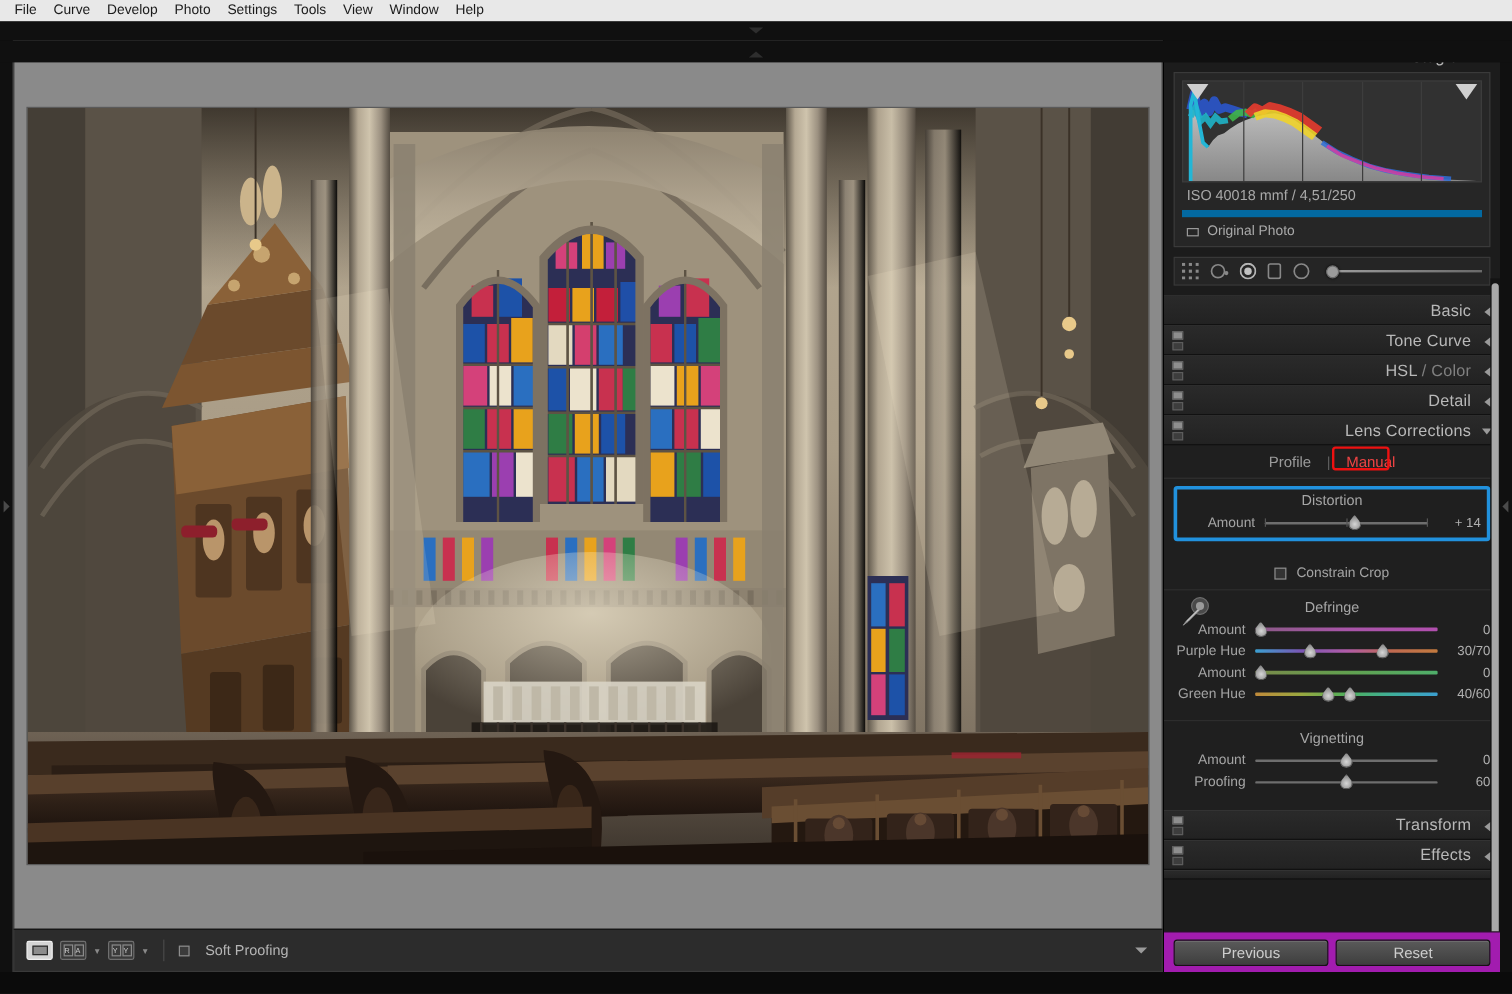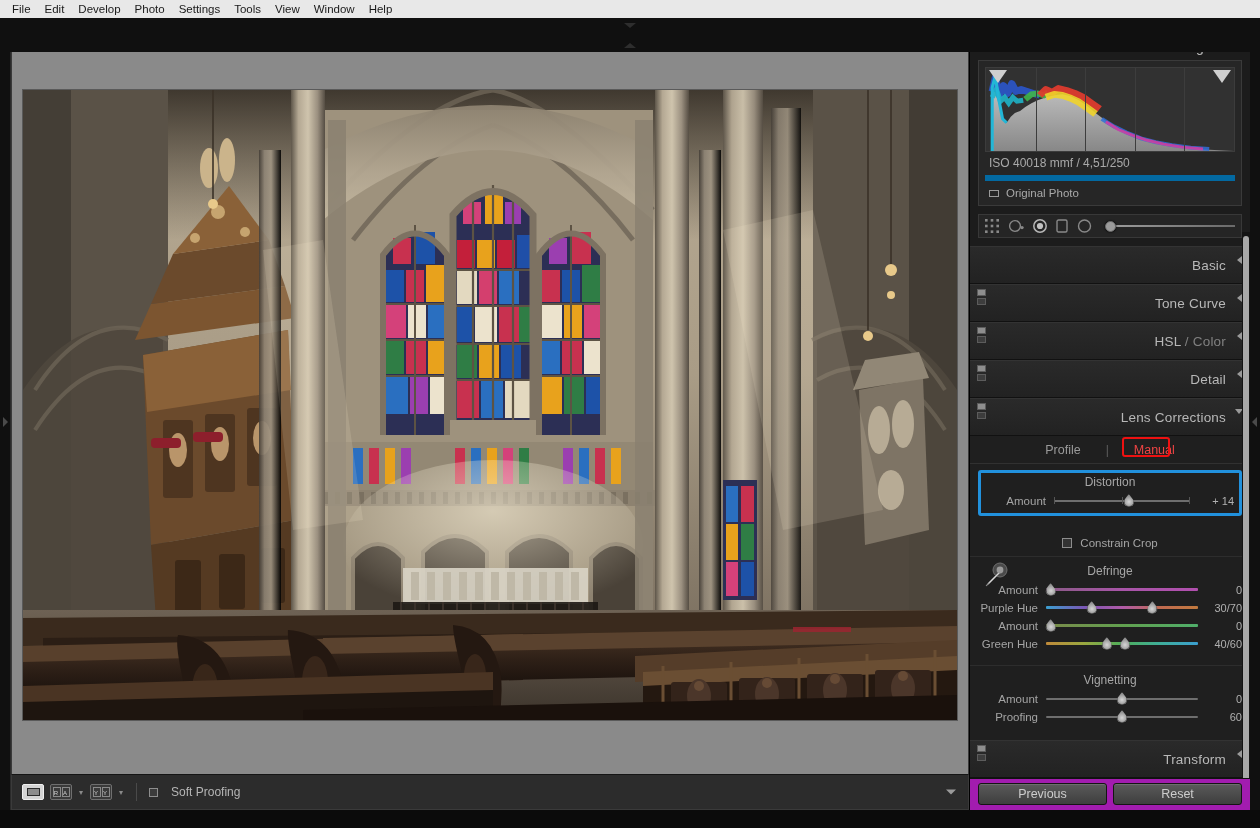--- a/index.html
+++ b/index.html
@@ -134,21 +134,21 @@
   }
   .ts-ico { opacity:.85; }
   .ts-slider { flex:1 1 auto; height:12px; position:relative; margin-left:4px; }
   .ts-track { position:absolute; left:0; right:0; top:5px; height:2px;
     background:linear-gradient(to right,#9e9e9e,#6a6a6a); }
   .ts-knob { position:absolute; left:0; top:1px; width:11px;height:11px;border-radius:50%;
     background:#9b9b9b; border:1px solid #6a6a6a; box-shadow:0 0 2px #000; }
 
   
   .sec {
-    height:38px; display:flex; align-items:center; justify-content:flex-end;
+    height:25px; display:flex; align-items:center; justify-content:flex-end;
     padding-right:24px; position:relative;
     background:linear-gradient(to bottom,#2a2a2a,#222);
     border-top:1px solid #333; border-bottom:1px solid #111;
   }
   .sec .label { font-size:13.5px; color:#b8b8b8; letter-spacing:.2px;}
   .sec .label .dim { color:#808080; }
   .sec .sw {
     position:absolute; left:7px; top:4px; width:9px; height:16px;
     display:flex; flex-direction:column; justify-content:space-between;
   }
@@ -161,21 +161,21 @@
   }
   .sec .car-d {
     position:absolute; right:7px; top:10px;
     width:0;height:0;border-left:4px solid transparent;border-right:4px solid transparent;
     border-top:5px solid #9a9a9a;
   }
 
   
   .lens-body { background:#1f1f1f; padding-bottom:4px; }
   .profile-row {
-    height:28px; display:flex; align-items:center; justify-content:center; gap:22px;
+    height:28px; display:flex; align-items:center; justify-content:center; gap:10px;
     border-bottom:1px solid #313131;
   }
   .prof-tab { font-size:12.5px; color:#9a9a9a; padding:1px 3px; }
   .prof-sep { color:#5e5e5e; }
   .prof-tab.active { color:#ef4444; position:relative; }
   #manual-highlight {
     position:absolute; left:-9px; top:-5px; width:48px; height:20px;
     border:2px solid #ee1111; border-radius:3px; pointer-events:none;
   }
 
@@ -240,21 +240,21 @@
     position:absolute; left:50%; bottom:4px; transform:translateX(-50%);
     width:0;height:0;border-left:6px solid transparent;border-right:6px solid transparent;
     border-bottom:5px solid #2e2e2e;
   }
 </style>
 </head>
 <body>
 
 <div id="menubar">
   <div class="menu-item">File</div>
-  <div class="menu-item">Edit</div>
+  <div class="menu-item">Curve</div>
   <div class="menu-item">Develop</div>
   <div class="menu-item">Photo</div>
   <div class="menu-item">Settings</div>
   <div class="menu-item">Tools</div>
   <div class="menu-item">View</div>
   <div class="menu-item">Window</div>
   <div class="menu-item">Help</div>
 </div>
 
 <div id="app">

